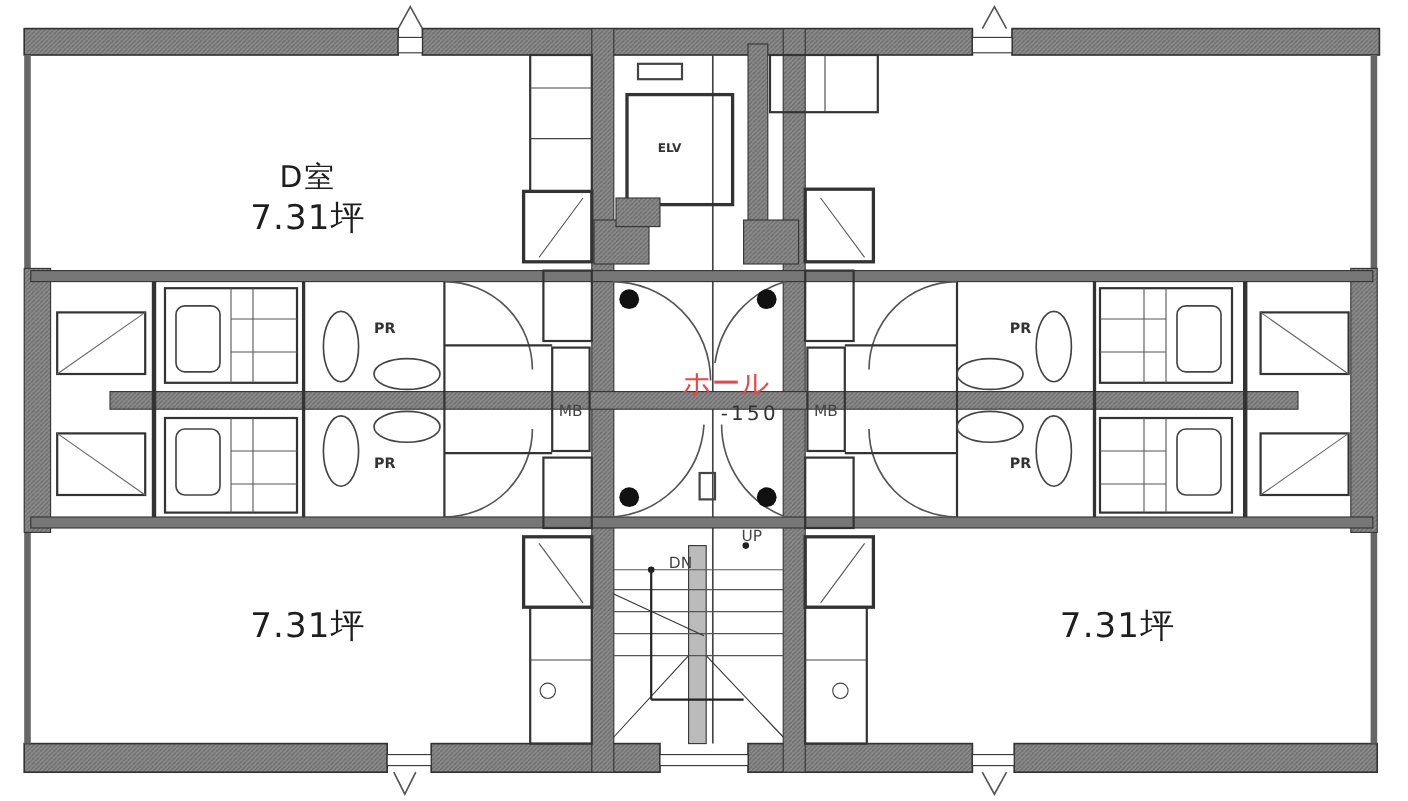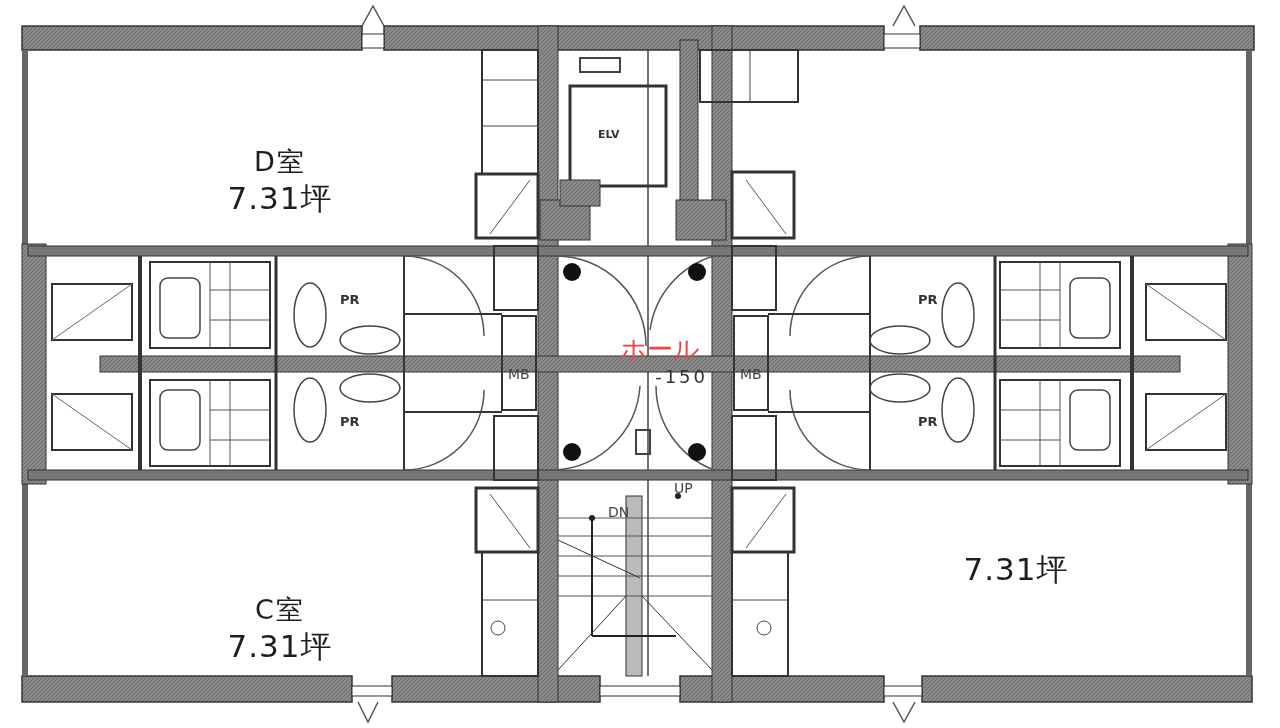--- a/index.html
+++ b/index.html
@@ -201,21 +201,20 @@
   </g>
 </svg>
 
 <div class="room-label" style="left:200px; top:102px; width:160px;">
   <div class="name">D室</div>
   <div class="area">7.31坪</div>
 </div>
 <div class="room-label" style="left:936px; top:102px; width:160px;">
 </div>
 <div class="room-label" style="left:200px; top:550px; width:160px;">
-  <div class="name">C室</div>
   <div class="area">7.31坪</div>
 </div>
 <div class="room-label" style="left:936px; top:550px; width:160px;">
   <div class="area">7.31坪</div>
 </div>
 
 <div class="hall-label">ホール</div>
 <div class="hall-level">-150</div>
 
 <div class="small-label" style="left:598px; top:128px; font-size:11px;text-align:right;">ELV</div>

